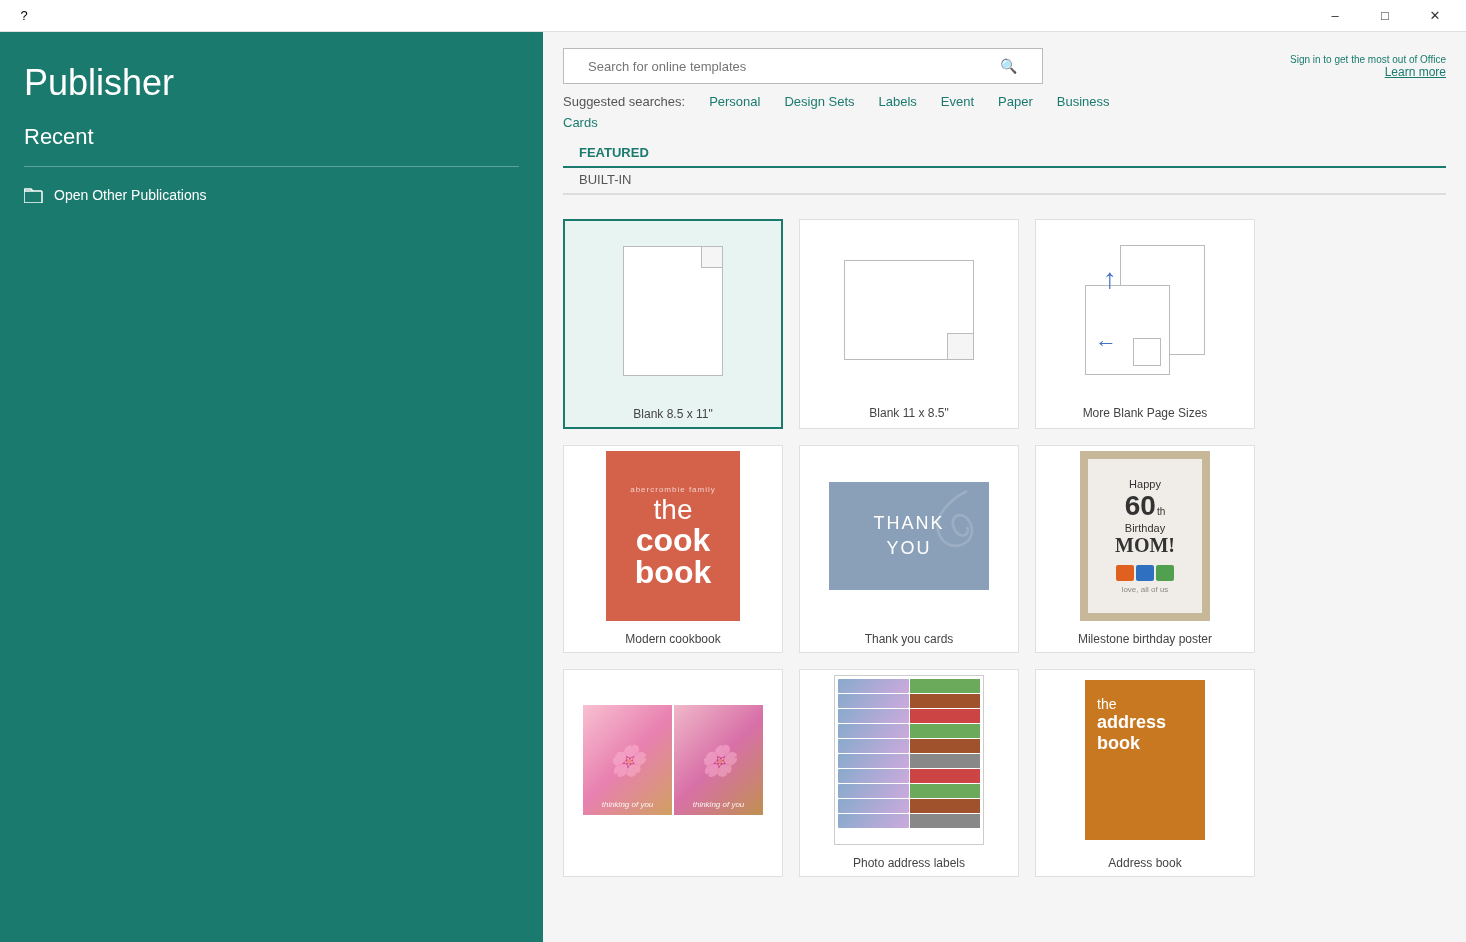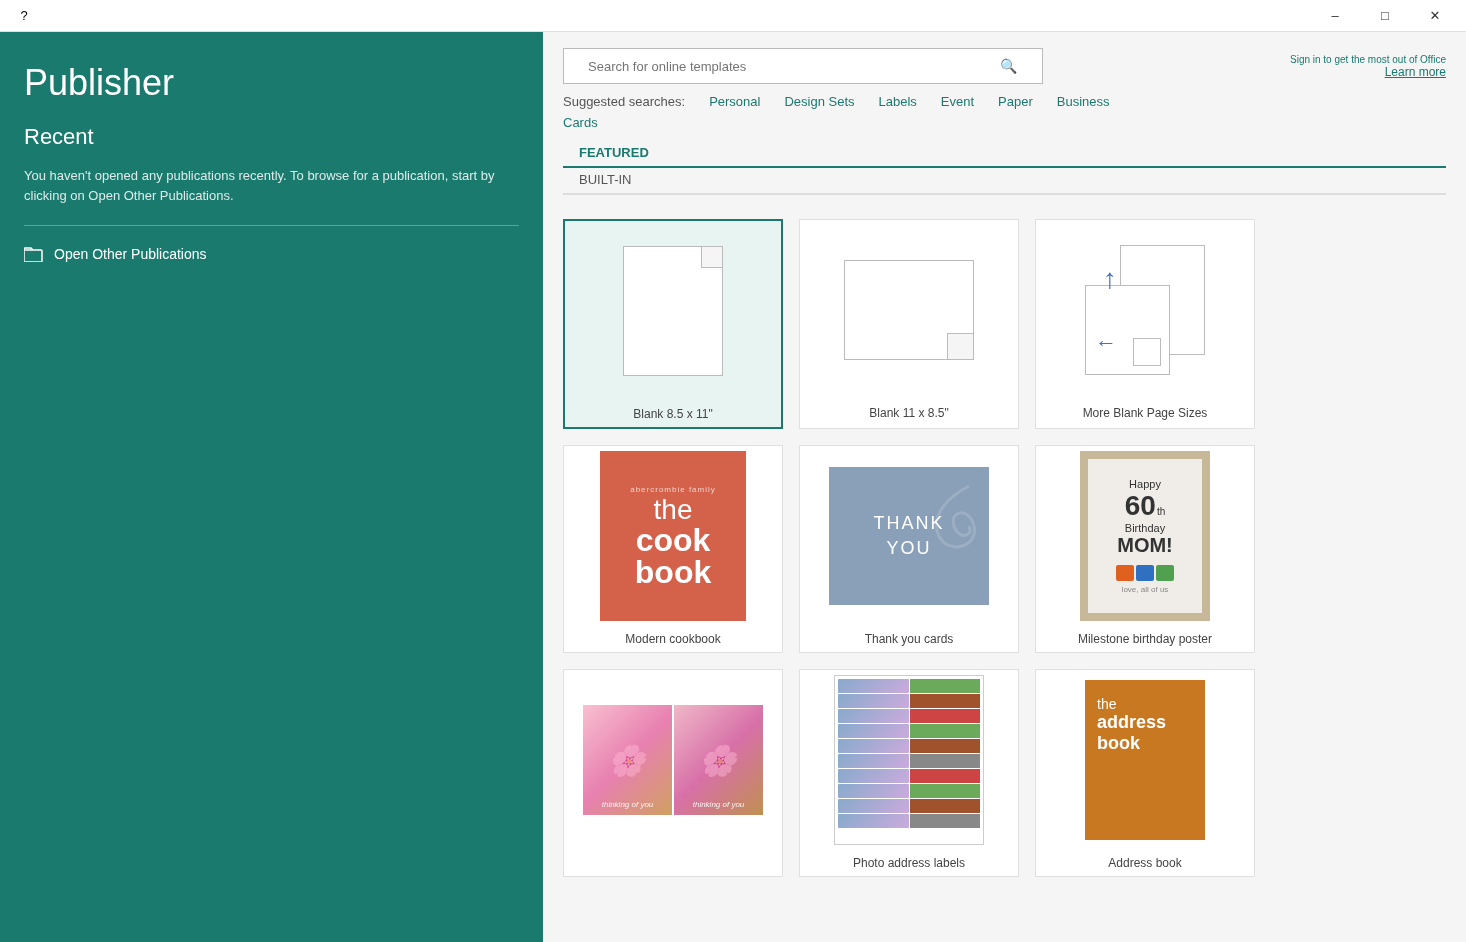--- a/index.html
+++ b/index.html
@@ -305,21 +305,21 @@
     .front-square {
       position: absolute;
       bottom: 8px; right: 8px;
       width: 28px; height: 28px;
       background: #fff;
       border: 1px solid #bbb;
     }
 
     
     .cookbook-thumb {
-      width: 146px;
+      width: 134px;
       height: 170px;
       background: #d4614a;
       display: flex;
       flex-direction: column;
       align-items: center;
       justify-content: center;
       color: #fff;
       padding: 12px;
     }
     .cookbook-abercrombie {
@@ -328,21 +328,21 @@
       margin-bottom: 2px;
       letter-spacing: 1px;
     }
     .cookbook-the { font-size: 28px; font-weight: 300; line-height: 1; }
     .cookbook-cook { font-size: 32px; font-weight: 700; line-height: 1; }
     .cookbook-book { font-size: 32px; font-weight: 700; line-height: 1; }
 
     
     .thankyou-thumb {
       width: 160px;
-      height: 138px;
+      height: 108px;
       background: #8aa0b8;
       display: flex;
       align-items: center;
       justify-content: center;
       position: relative;
       overflow: hidden;
     }
     .thankyou-swirl {
       position: absolute;
       right: 0; top: 0;
@@ -368,21 +368,21 @@
       display: flex;
       flex-direction: column;
       align-items: center;
       justify-content: center;
       padding: 8px;
     }
     .birthday-happy { font-size: 11px; color: #333; }
     .birthday-60 { font-size: 28px; font-weight: bold; color: #333; }
     .birthday-th { font-size: 10px; color: #333; }
     .birthday-birthday { font-size: 11px; color: #333; }
-    .birthday-mom { font-size: 20px; font-weight: bold; color: #333; }
+    .birthday-mom { font-size: 20px; font-weight: bold; color: #333; font-family: Liberation Serif, serif; }
     .birthday-gifts {
       margin-top: 8px;
       display: flex;
       gap: 2px;
     }
     .gift-box {
       width: 18px; height: 16px;
       border-radius: 2px;
     }
     .birthday-love { font-size: 8px; color: #888; margin-top: 4px; }
@@ -472,21 +472,20 @@
     <button class="title-bar-btn">□</button>
     <button class="title-bar-btn close">✕</button>
   </div>
 </div>
 
 <div class="main-layout">
 
   <div class="sidebar">
     <div class="sidebar-title">Publisher</div>
     <div class="sidebar-section-title">Recent</div>
-    <div class="sidebar-empty-text">You haven't opened any publications recently. To browse for a publication, start by clicking on Open Other Publications.</div>
     <hr class="sidebar-divider">
     <button class="sidebar-open-btn">
       <svg width="20" height="16" viewBox="0 0 20 16">
         <rect x="0" y="4" width="18" height="12" rx="1" fill="none" stroke="white" stroke-width="1.5"></rect>
         <path d="M0 4 L0 3 Q0 2 1 2 L7 2 L9 4" fill="none" stroke="white" stroke-width="1.5"></path>
       </svg>
       <span>Open Other Publications</span>
     </button>
   </div>
 

